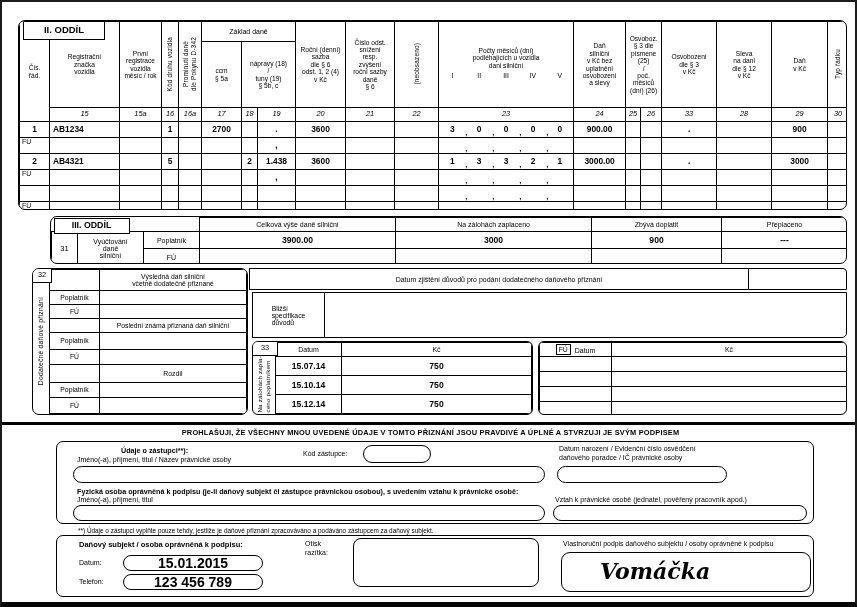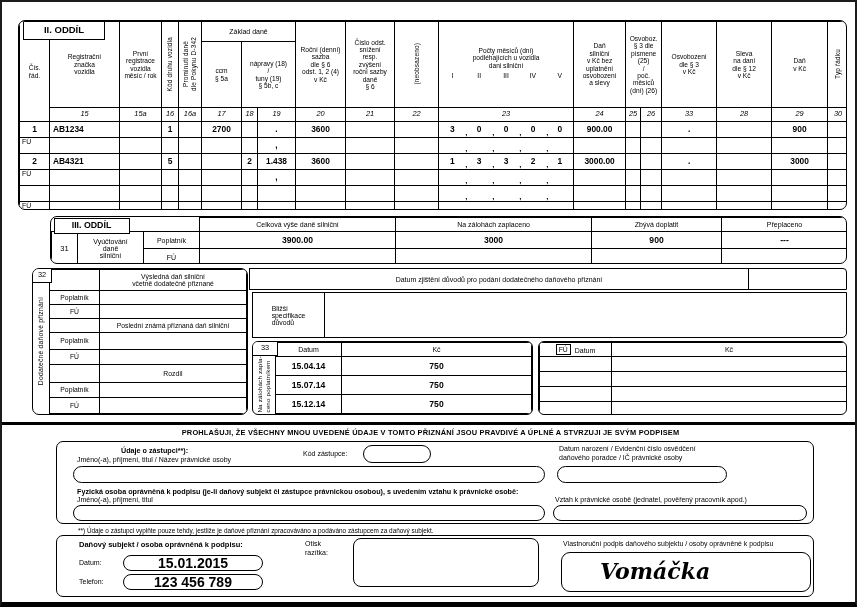--- a/index.html
+++ b/index.html
@@ -481,25 +481,25 @@
             <col style="width:190px">
           </colgroup>
         <thead>
           <tr>
             <td>Datum</td>
             <td>Kč</td>
           </tr>
         </thead>
         <tbody>
             <tr>
-              <td>15.04.14</td>
+              <td>15.07.14</td>
               <td>750</td>
             </tr>
             <tr>
-              <td>15.07.14</td>
+              <td>15.10.14</td>
               <td>750</td>
             </tr>
             <tr>
               <td>15.12.14</td>
               <td>750</td>
             </tr>
           </tbody>
       </table>
     </div>
   </div>

